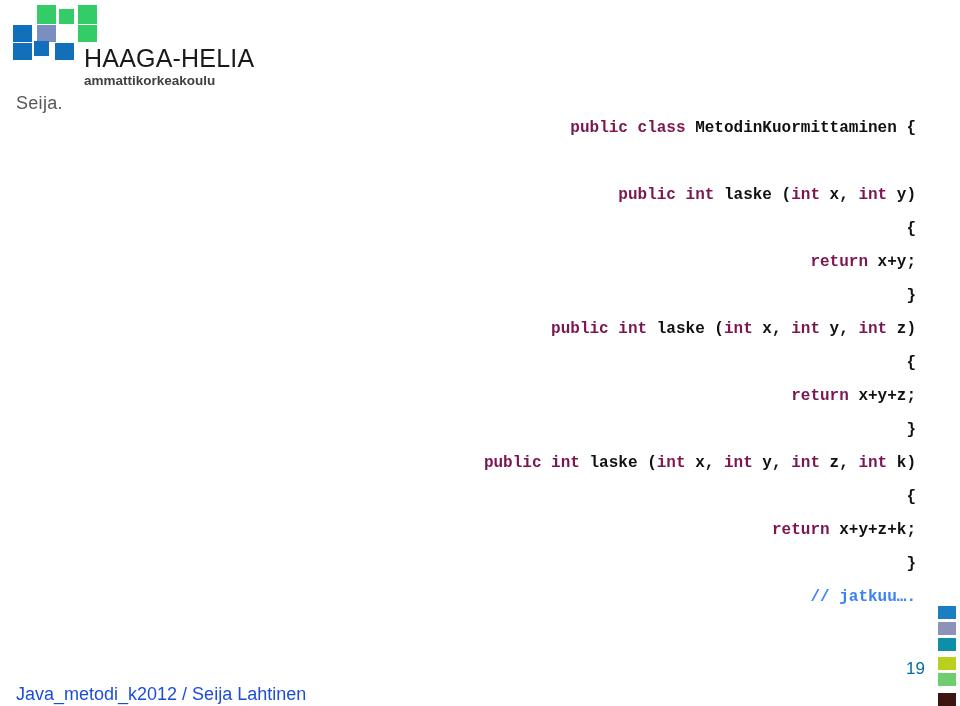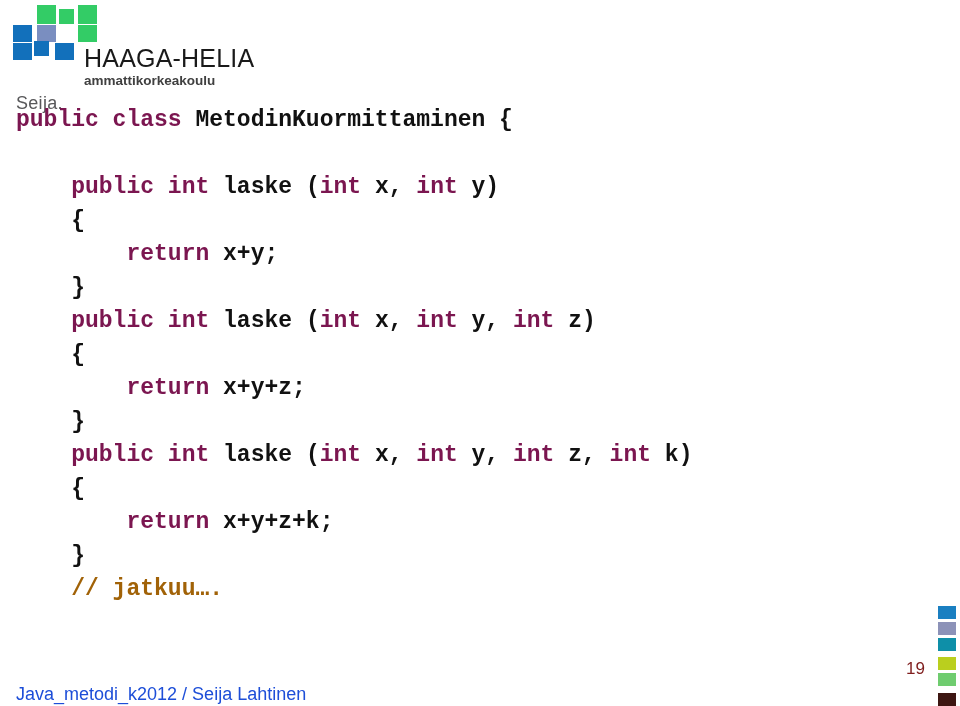--- a/index.html
+++ b/index.html
@@ -67,53 +67,54 @@
     font-family: "Liberation Sans", sans-serif;
     font-size: 18px;
     color: #58585a;
     letter-spacing: 0.3px;
   }
 
   
   #code-block {
     position: absolute;
     left: 16px;
-    top: 104px;
+    top: 112px;
     width: 900px;
     font-family: "Liberation Mono", "DejaVu Sans Mono", monospace;
-    font-size: 23px;
+    font-size: 16px;
     font-weight: bold;
     line-height: 33.5px;
     white-space: pre;
     color: #111111;
+    text-align: right;
   }
   .code-line {
     white-space: pre;
   }
   .kw   { color: #7b1650; }
   .plain{ color: #111111; }
-  .cmt  { color: #a16207; }
+  .cmt  { color: #3b82f6; }
 
   
   #footer-text {
     position: absolute;
     left: 16px;
     top: 684px;
     font-family: "Liberation Sans", sans-serif;
     font-size: 18px;
     color: #1d4ed8;
     white-space: nowrap;
   }
   #page-number {
     position: absolute;
     left: 906px;
     top: 659px;
     font-family: "Liberation Sans", sans-serif;
     font-size: 17px;
-    color: #7f1d1d;
+    color: #0369a1;
   }
 
   
   #corner-squares {
     position: absolute;
     left: 938px;
     top: 606px;
     width: 18px;
     height: 100px;
   }

